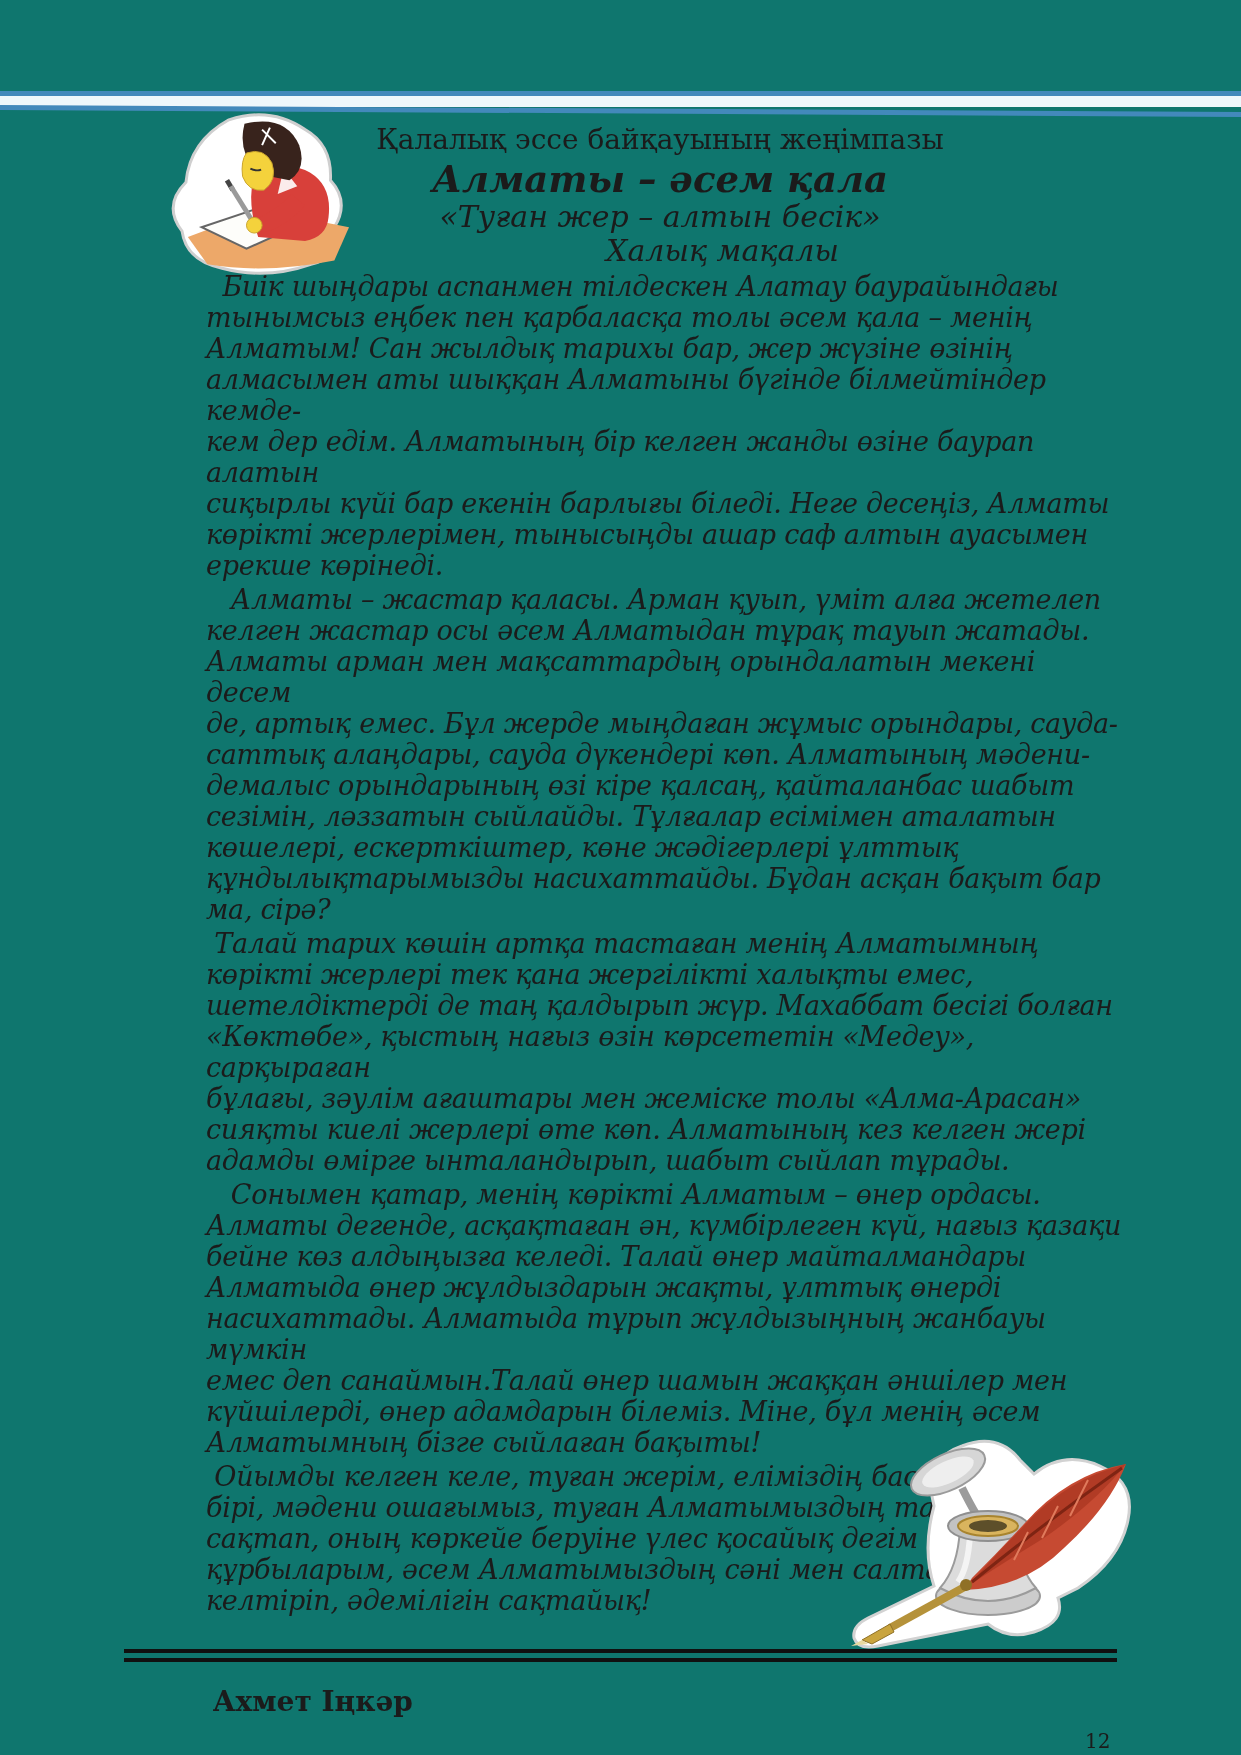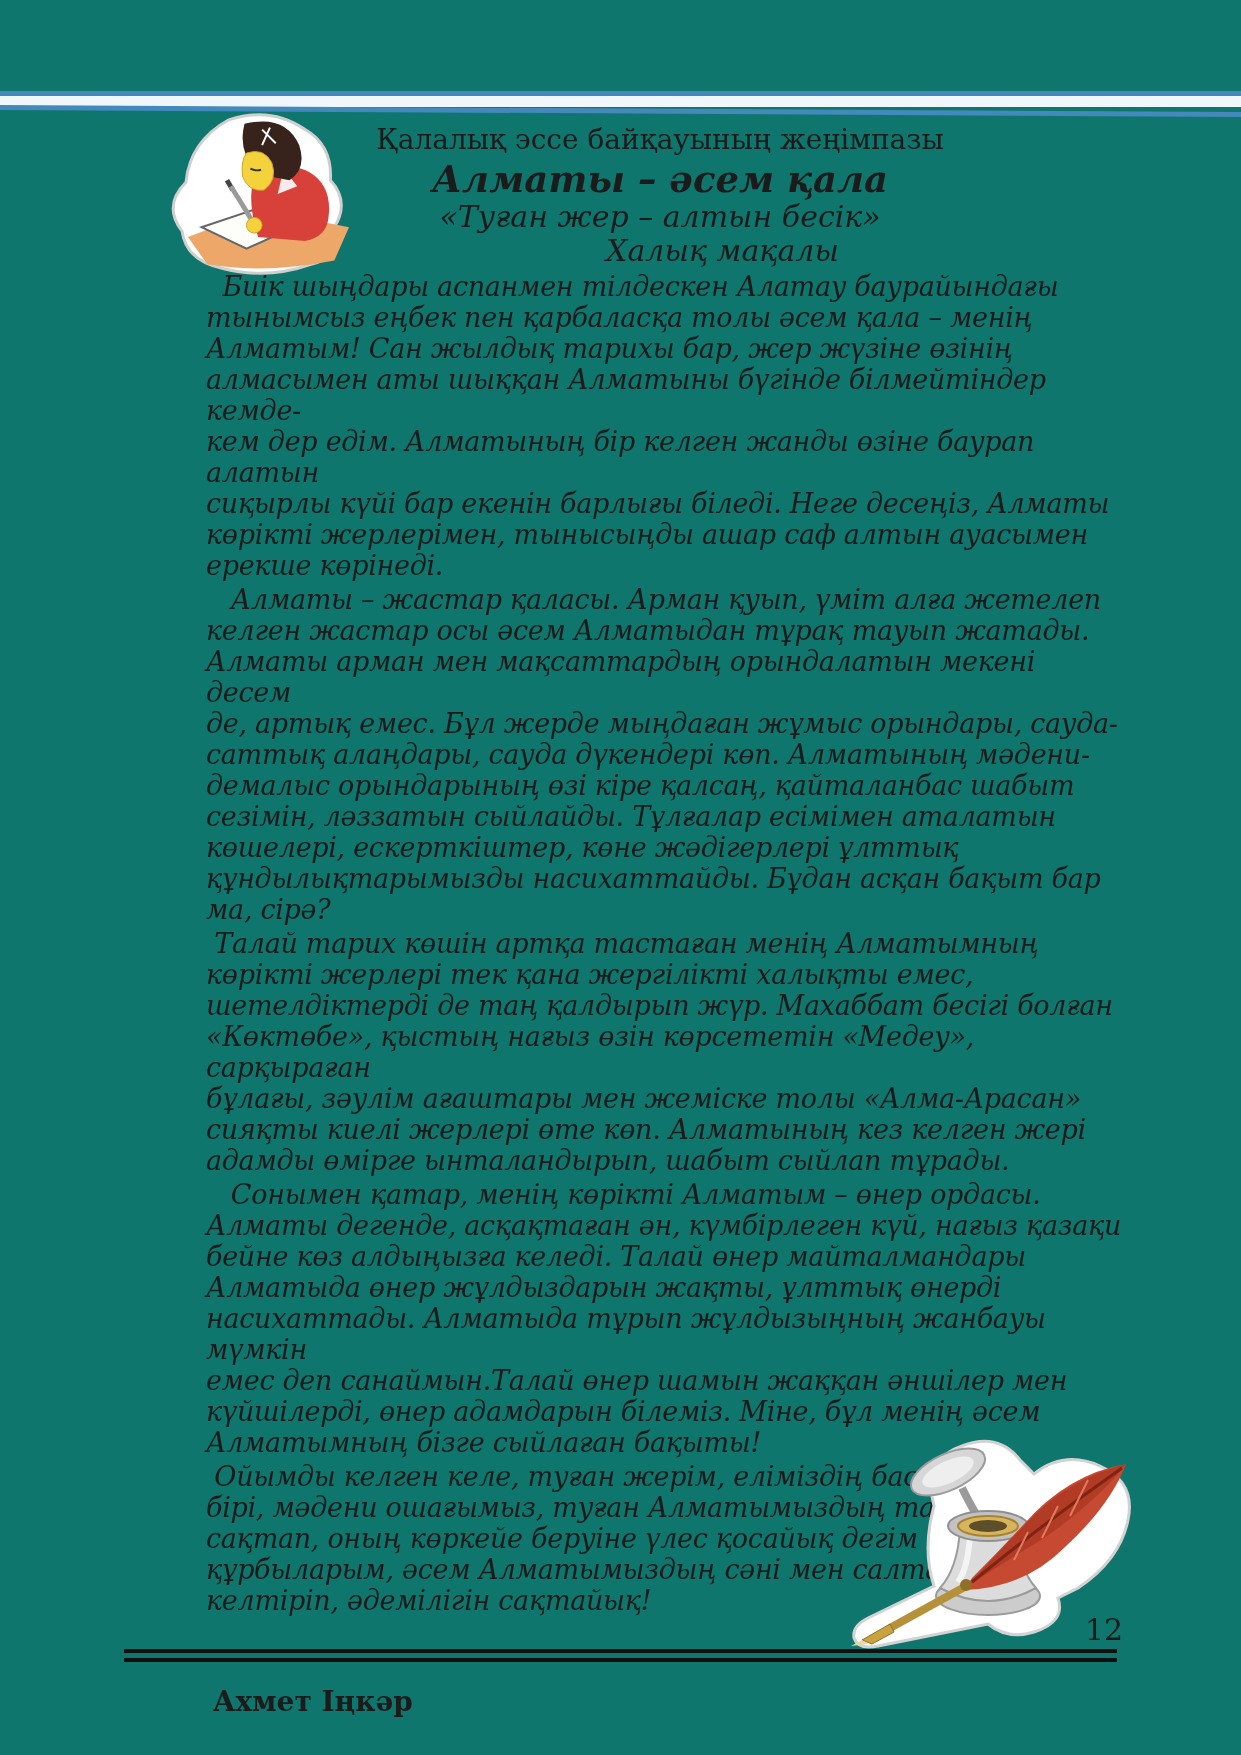--- a/index.html
+++ b/index.html
@@ -29,21 +29,21 @@
   }
   .byline{font-size:28px;line-height:33px;font-weight:bold;white-space:pre-wrap;margin-top:1px;}
 
   
   .boy{position:absolute;left:168px;top:112px;}
   .quill{position:absolute;left:838px;top:1420px;}
 
   
   .bottom-rules{position:absolute;left:124px;top:1649px;width:993px;}
   .brule{height:4px;background:#101010;margin-bottom:5px;}
-  .page-number{position:absolute;left:1085px;top:1615px;font-size:30px;line-height:30px;}
+  .page-number{position:absolute;left:1085px;top:1726px;font-size:20px;line-height:30px;}
 </style>
 </head>
 <body>
 
 <div class="page">
 
   <div class="top-band"></div>
   <div class="top-rule rule-a"></div>
   <div class="top-rule rule-b"></div>
 

